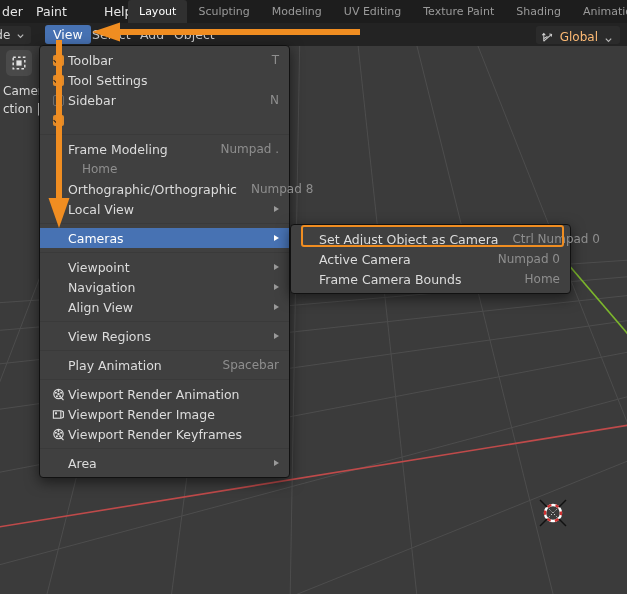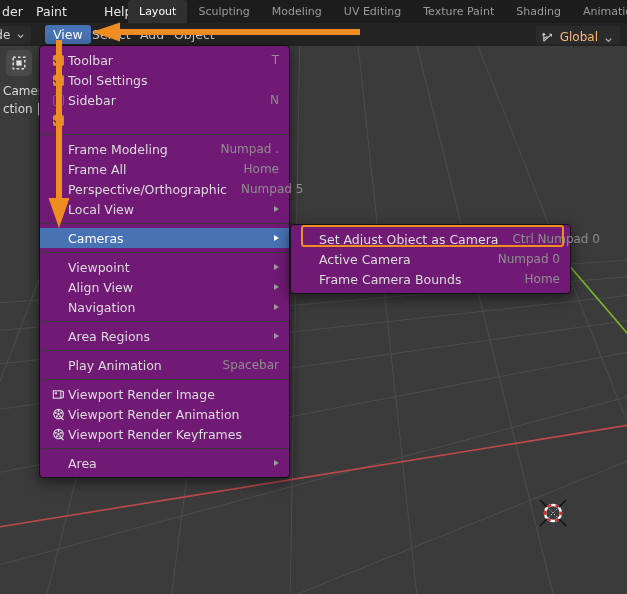--- a/index.html
+++ b/index.html
@@ -72,21 +72,21 @@
     display: flex; align-items: center; justify-content: center;
   }
   .vp-text {
     position: absolute; left: 3px;
     color: #dcdcdc; font-size: 12px; white-space: nowrap;
   }
 
   
   .menu {
     position: absolute;
-    background: #701a75;
+    background: #404040;
     border: 1px solid #111;
     border-radius: 4px;
     box-shadow: 0 4px 14px rgba(0,0,0,0.55);
     padding: 4px 0;
   }
   #view-menu { left: 39px; top: 45px; width: 251px; }
   #cameras-submenu { left: 290px; top: 224px; width: 281px; }
 
   .mi {
     position: relative; display: flex; align-items: center;
@@ -288,98 +288,97 @@
       <span class="mi-key"></span>
     </div>
 
     <div class="sep"></div>
 
     <div class="mi mi-indent">
       <span class="mi-label">Frame Modeling</span>
       <span class="mi-key">Numpad .</span>
     </div>
     <div class="mi mi-indent">
-      <span class="mi-label">Frame All</span>
       <span class="mi-key">Home</span>
     </div>
     <div class="mi mi-indent">
-      <span class="mi-label">Perspective/Orthographic</span>
-      <span class="mi-key">Numpad 5</span>
+      <span class="mi-label">Orthographic/Orthographic</span>
+      <span class="mi-key">Numpad 8</span>
     </div>
     <div class="mi mi-indent">
       <span class="mi-label">Local View</span>
       <span class="mi-arrow"></span>
     </div>
 
     <div class="sep"></div>
 
     <div class="mi sel mi-indent">
       <span class="mi-label">Cameras</span>
       <span class="mi-arrow"></span>
     </div>
 
     <div class="sep"></div>
 
     <div class="mi mi-indent">
       <span class="mi-label">Viewpoint</span>
       <span class="mi-arrow"></span>
     </div>
     <div class="mi mi-indent">
+      <span class="mi-label">Navigation</span>
+      <span class="mi-arrow"></span>
+    </div>
+    <div class="mi mi-indent">
       <span class="mi-label">Align View</span>
       <span class="mi-arrow"></span>
     </div>
-    <div class="mi mi-indent">
-      <span class="mi-label">Navigation</span>
-      <span class="mi-arrow"></span>
-    </div>
-
-    <div class="sep"></div>
-
-    <div class="mi mi-indent">
-      <span class="mi-label">Area Regions</span>
+
+    <div class="sep"></div>
+
+    <div class="mi mi-indent">
+      <span class="mi-label">View Regions</span>
       <span class="mi-arrow"></span>
     </div>
 
     <div class="sep"></div>
 
     <div class="mi mi-indent">
       <span class="mi-label">Play Animation</span>
       <span class="mi-key">Spacebar</span>
     </div>
 
     <div class="sep"></div>
 
-    <div class="mi">
-      <span class="mi-ico">
-        <svg width="13" height="13" viewBox="0 0 14 14">
-          <rect x="1.5" y="3" width="8" height="8" fill="none" stroke="#dddddd" stroke-width="1.2"></rect>
-          <rect x="3.2" y="4.6" width="2.2" height="2.2" fill="#dddddd"></rect>
-          <path d="M10 3 L12.3 4.2 L12.3 9.8 L10 11" fill="none" stroke="#dddddd" stroke-width="1.2"></path>
-        </svg>
-      </span>
-      <span class="mi-label">Viewport Render Image</span>
-    </div>
     <div class="mi">
       <span class="mi-ico">
         <svg width="13" height="13" viewBox="0 0 14 14">
           <circle cx="7" cy="6.4" r="5" fill="none" stroke="#dddddd" stroke-width="1.3"></circle>
           <circle cx="7" cy="6.4" r="1.3" fill="#dddddd"></circle>
           <circle cx="7" cy="3.1" r="1.1" fill="#dddddd"></circle>
           <circle cx="9.8" cy="5.2" r="1.1" fill="#dddddd"></circle>
           <circle cx="4.2" cy="5.2" r="1.1" fill="#dddddd"></circle>
           <circle cx="5.3" cy="8.9" r="1.1" fill="#dddddd"></circle>
           <circle cx="8.7" cy="8.9" r="1.1" fill="#dddddd"></circle>
           <path d="M9.4 10 L12.4 13" stroke="#dddddd" stroke-width="1.3" fill="none"></path>
         </svg>
       </span>
       <span class="mi-label">Viewport Render Animation</span>
     </div>
     <div class="mi">
       <span class="mi-ico">
         <svg width="13" height="13" viewBox="0 0 14 14">
+          <rect x="1.5" y="3" width="8" height="8" fill="none" stroke="#dddddd" stroke-width="1.2"></rect>
+          <rect x="3.2" y="4.6" width="2.2" height="2.2" fill="#dddddd"></rect>
+          <path d="M10 3 L12.3 4.2 L12.3 9.8 L10 11" fill="none" stroke="#dddddd" stroke-width="1.2"></path>
+        </svg>
+      </span>
+      <span class="mi-label">Viewport Render Image</span>
+    </div>
+    <div class="mi">
+      <span class="mi-ico">
+        <svg width="13" height="13" viewBox="0 0 14 14">
           <circle cx="7" cy="6.4" r="5" fill="none" stroke="#dddddd" stroke-width="1.3"></circle>
           <circle cx="7" cy="6.4" r="1.3" fill="#dddddd"></circle>
           <circle cx="7" cy="3.1" r="1.1" fill="#dddddd"></circle>
           <circle cx="9.8" cy="5.2" r="1.1" fill="#dddddd"></circle>
           <circle cx="4.2" cy="5.2" r="1.1" fill="#dddddd"></circle>
           <circle cx="5.3" cy="8.9" r="1.1" fill="#dddddd"></circle>
           <circle cx="8.7" cy="8.9" r="1.1" fill="#dddddd"></circle>
           <path d="M9.4 10 L12.4 13" stroke="#dddddd" stroke-width="1.3" fill="none"></path>
         </svg>
       </span>

